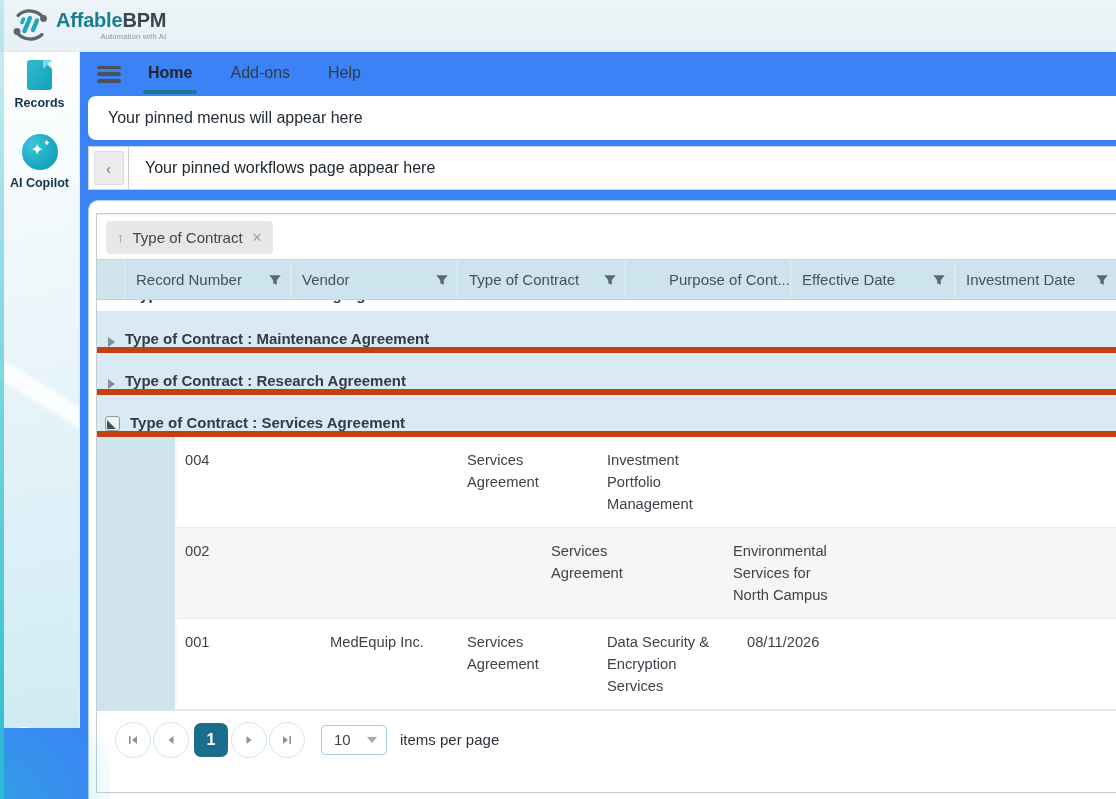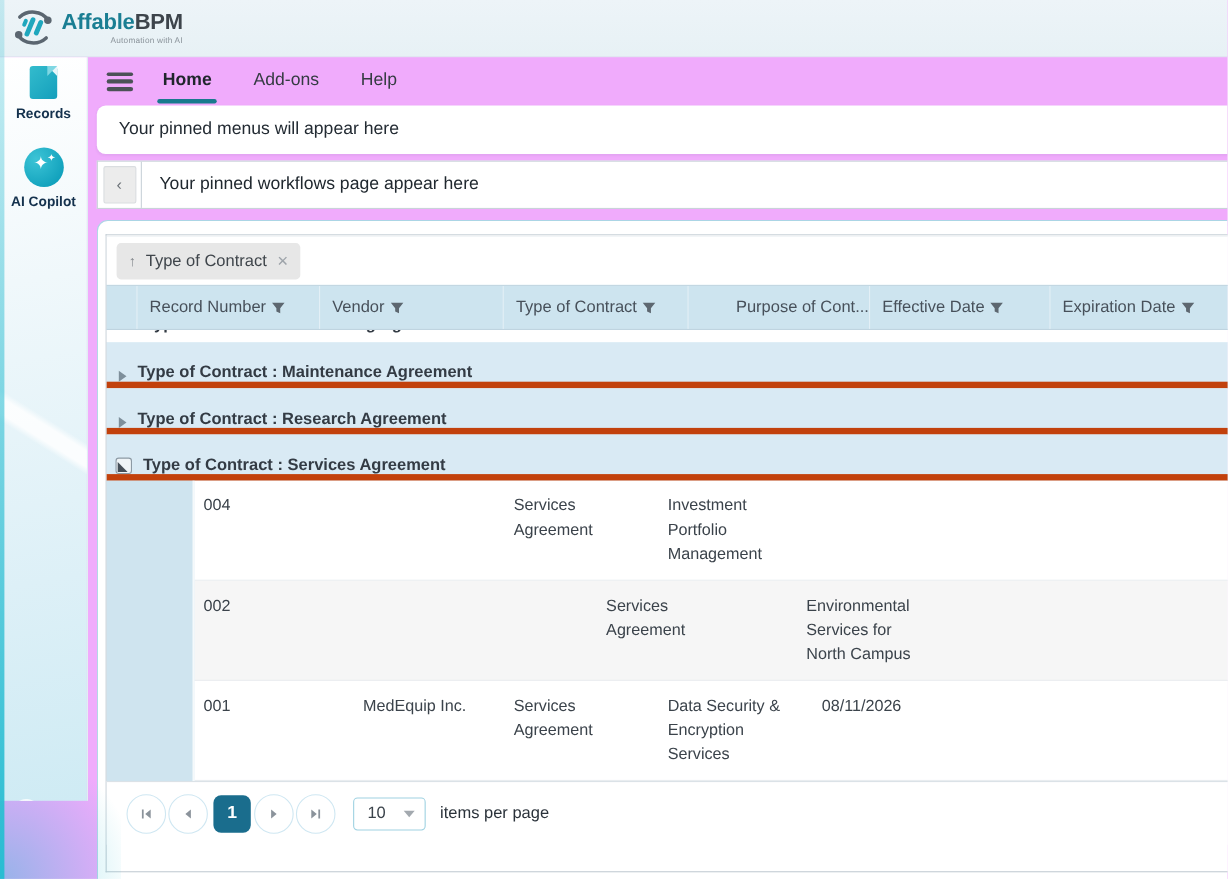--- a/index.html
+++ b/index.html
@@ -1,19 +1,19 @@
 <!DOCTYPE html>
 <html><head>
 <meta charset="utf-8">
 <style>
   * { margin:0; padding:0; box-sizing:border-box; }
   html,body { width:1116px; height:799px; }
   body { font-family:"Liberation Sans", sans-serif; overflow:hidden; }
 
-  .app { position:relative; width:1116px; height:799px; background:#f0abfc; overflow:hidden; }
+  .app { position:relative; width:1116px; height:799px; background:#3b82f6; overflow:hidden; }
 
   
   .edge-strip { position:absolute; left:0; top:0; width:4px; height:100%;
     background:linear-gradient(180deg, rgba(120,210,224,.35) 0%, rgba(70,198,216,.75) 55%, #29bdd2 100%); z-index:6; }
   .corner-glow { position:absolute; left:0; bottom:0; width:110px; height:140px;
     background:radial-gradient(circle at 0% 100%, rgba(41,189,210,.45), transparent 70%); z-index:5; pointer-events:none; }
 
   
   .top-band { position:absolute; left:0; top:0; width:1116px; height:52px;
     background:linear-gradient(180deg,#edf4f8,#e7f1f5); border-bottom:1px solid #dfeaf0; z-index:4; }
@@ -81,21 +81,21 @@
 
   .chip-bar { height:45px; border-top:1px solid #e6ebef; display:flex; align-items:center; padding:0 9px; background:#fff; }
   .chip { display:inline-flex; align-items:center; gap:9px; background:#e7e7e7; border-radius:4px;
     padding:8px 11px; cursor:pointer; }
   .chip-sort { font-size:13px; color:#85898e; }
   .chip-label { font-size:15px; color:#3f454b; }
   .chip-close { font-size:13px; color:#9da3a9; cursor:pointer; }
 
   
   .grid-header { height:41px; display:flex; background:#cde4ef; border-top:1px solid #c3d7e2; border-bottom:1px solid #bfd4e0; }
-  .gh-cell { display:flex; align-items:center; padding:0 8px 0 11px;
+  .gh-cell { display:flex; align-items:center; justify-content:space-between; padding:0 8px 0 11px;
     border-left:1px solid #e3eff6; font-size:15px; color:#47505a; overflow:hidden; white-space:nowrap; }
   .gh-spacer { width:27px; border-left:none; }
   .gh-c1 { width:166px; } .gh-c2 { width:167px; } .gh-c3 { width:168px; }
   .gh-c4 { width:165px;padding-left:43px; } .gh-c5 { width:164px; } .gh-c6 { flex:1; }
   .funnel { flex:none; margin-left:4px; cursor:pointer; display:flex; }
 
   
   .clipped-row { position:relative; height:11px; overflow:hidden; background:#fff; }
   .clipped-row span { position:absolute; top:-15px; left:35px; font-size:15px; font-weight:bold; color:#333b44; line-height:20px; white-space:nowrap; }
 
@@ -245,21 +245,21 @@
         </div>
         <div class="gh-cell gh-c5">
           <span>Effective Date</span>
           <span class="funnel">
               <svg width="14" height="14" viewBox="0 0 16 16">
                 <path d="M1.5 2.5h13L10 8.2v5.3l-4-1.8V8.2z" fill="#5d6770"></path>
               </svg>
             </span>
         </div>
         <div class="gh-cell gh-c6">
-          <span>Expiration Date</span>
+          <span>Investment Date</span>
           <span class="funnel">
               <svg width="14" height="14" viewBox="0 0 16 16">
                 <path d="M1.5 2.5h13L10 8.2v5.3l-4-1.8V8.2z" fill="#5d6770"></path>
               </svg>
             </span>
         </div>
       </div>
 
       <div class="clipped-row">
         <span>Type of Contract : Consulting Agreement</span>

